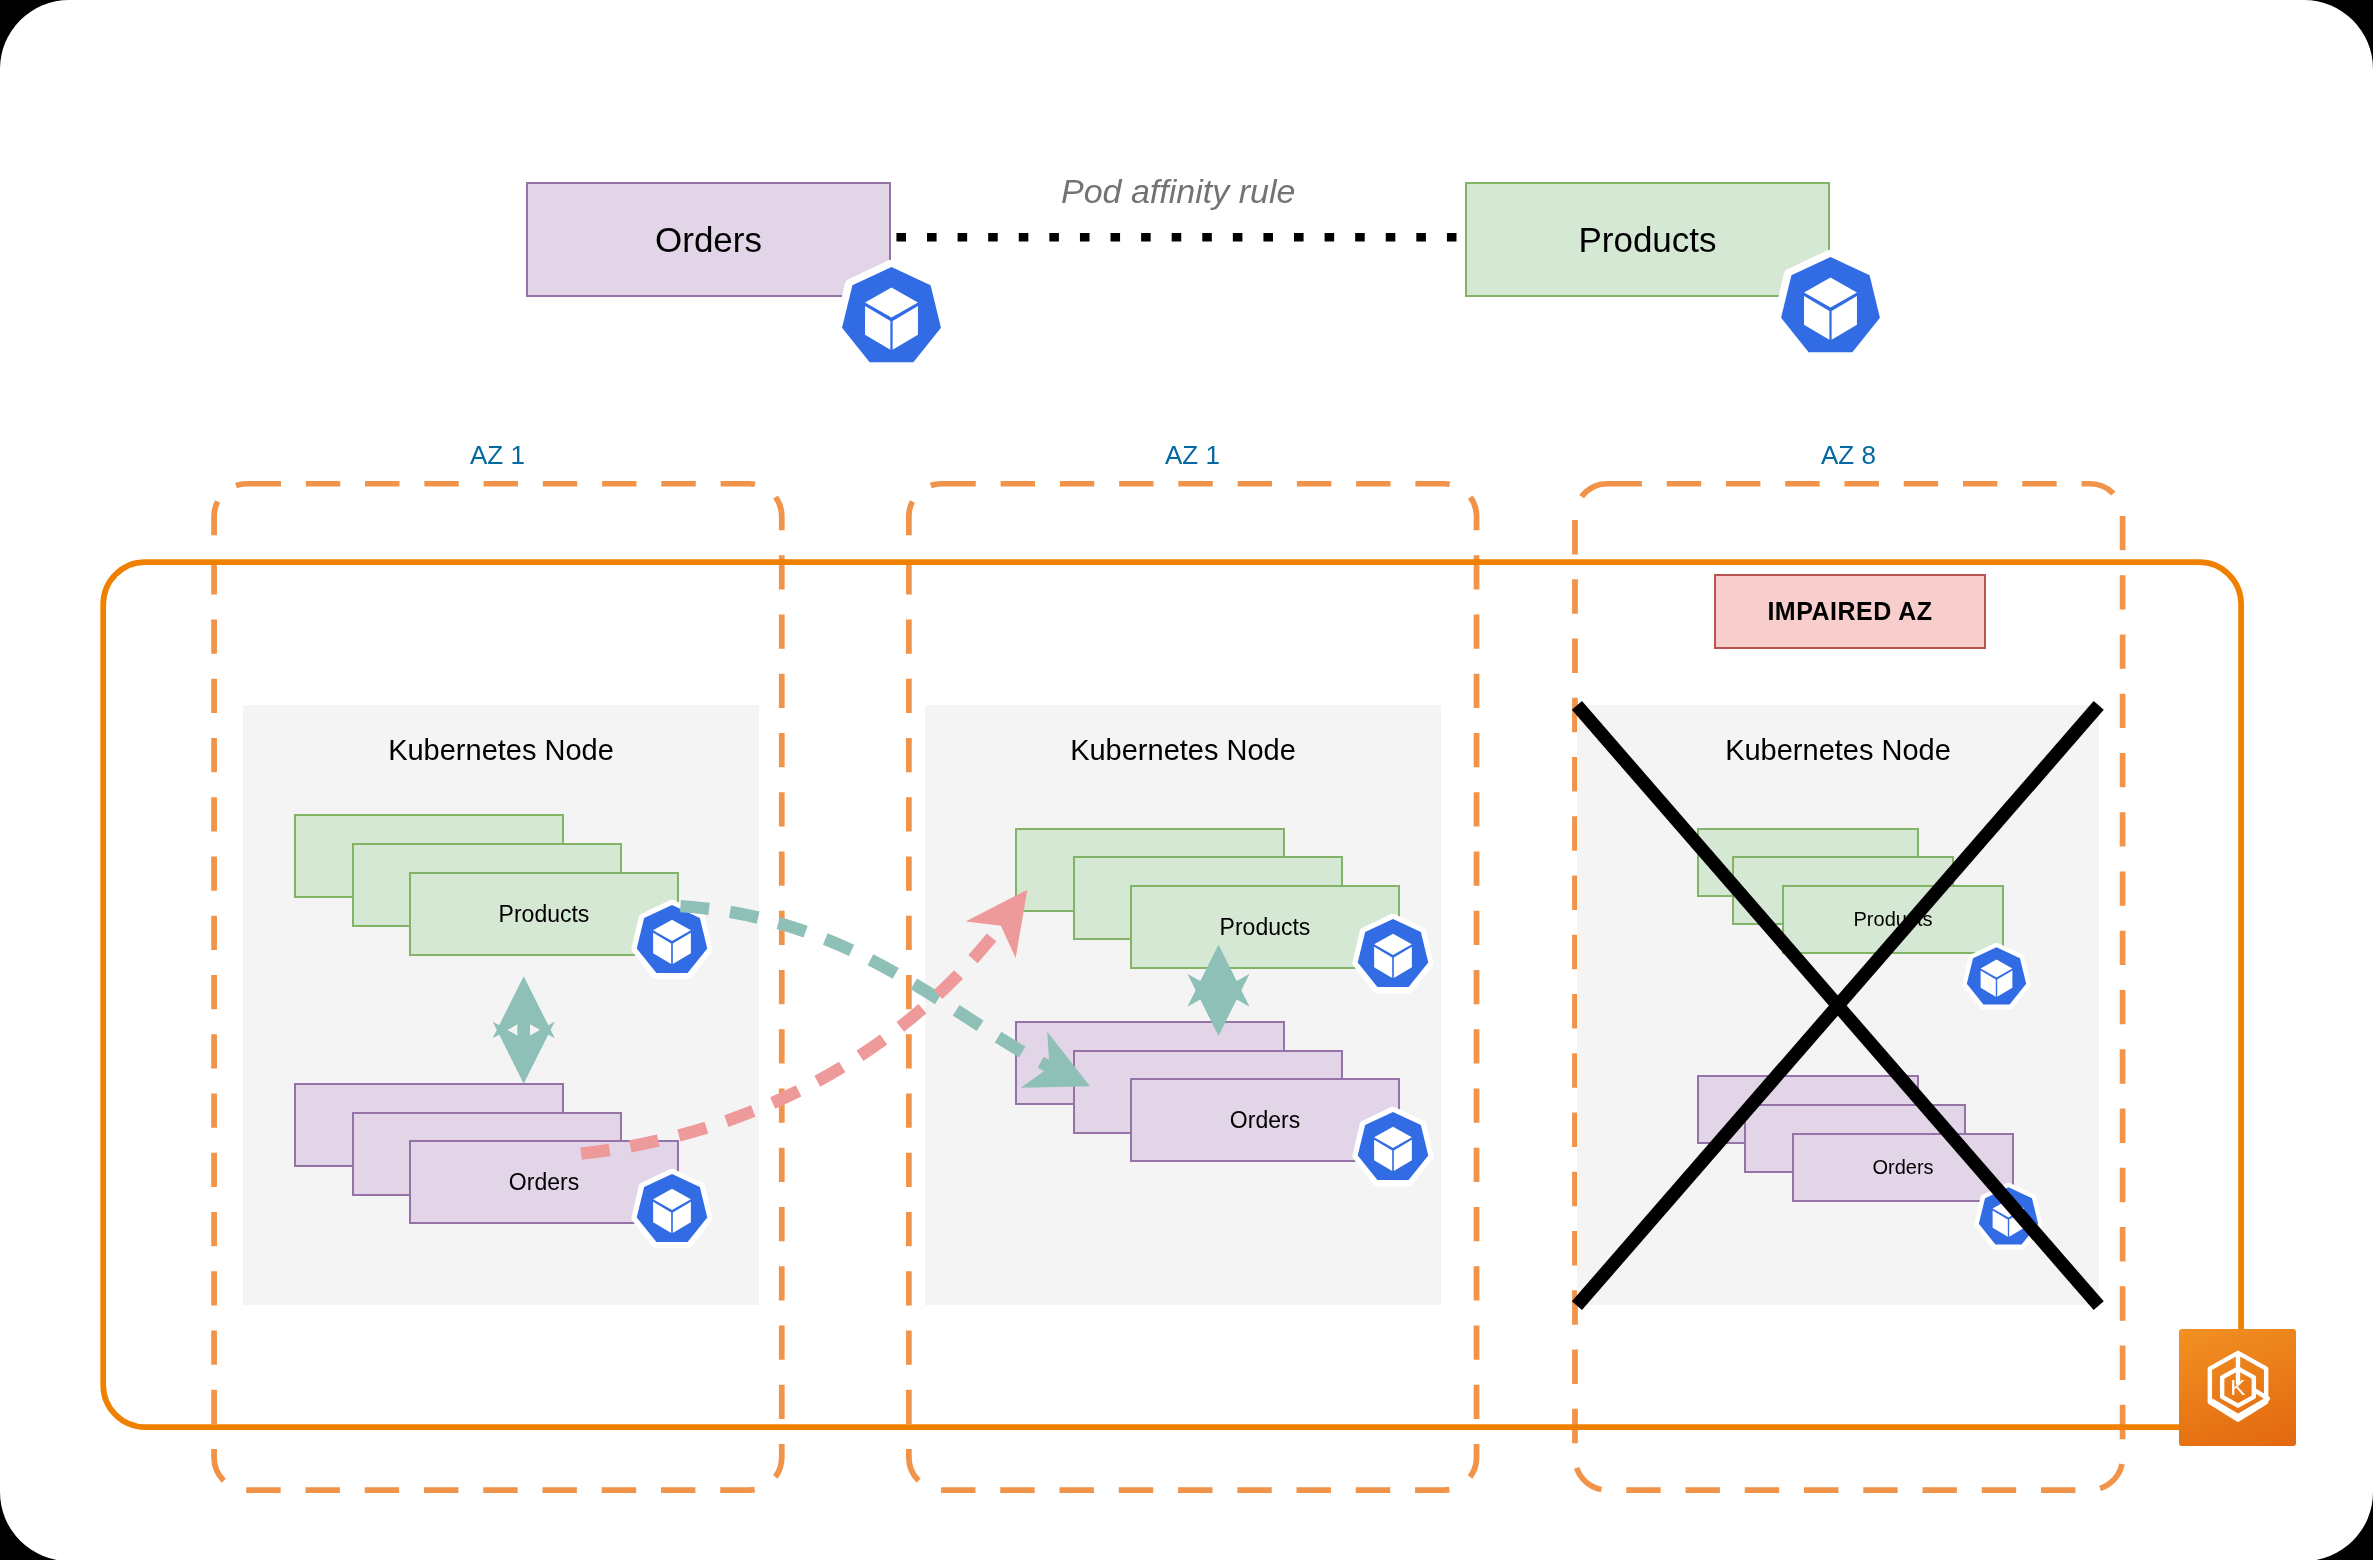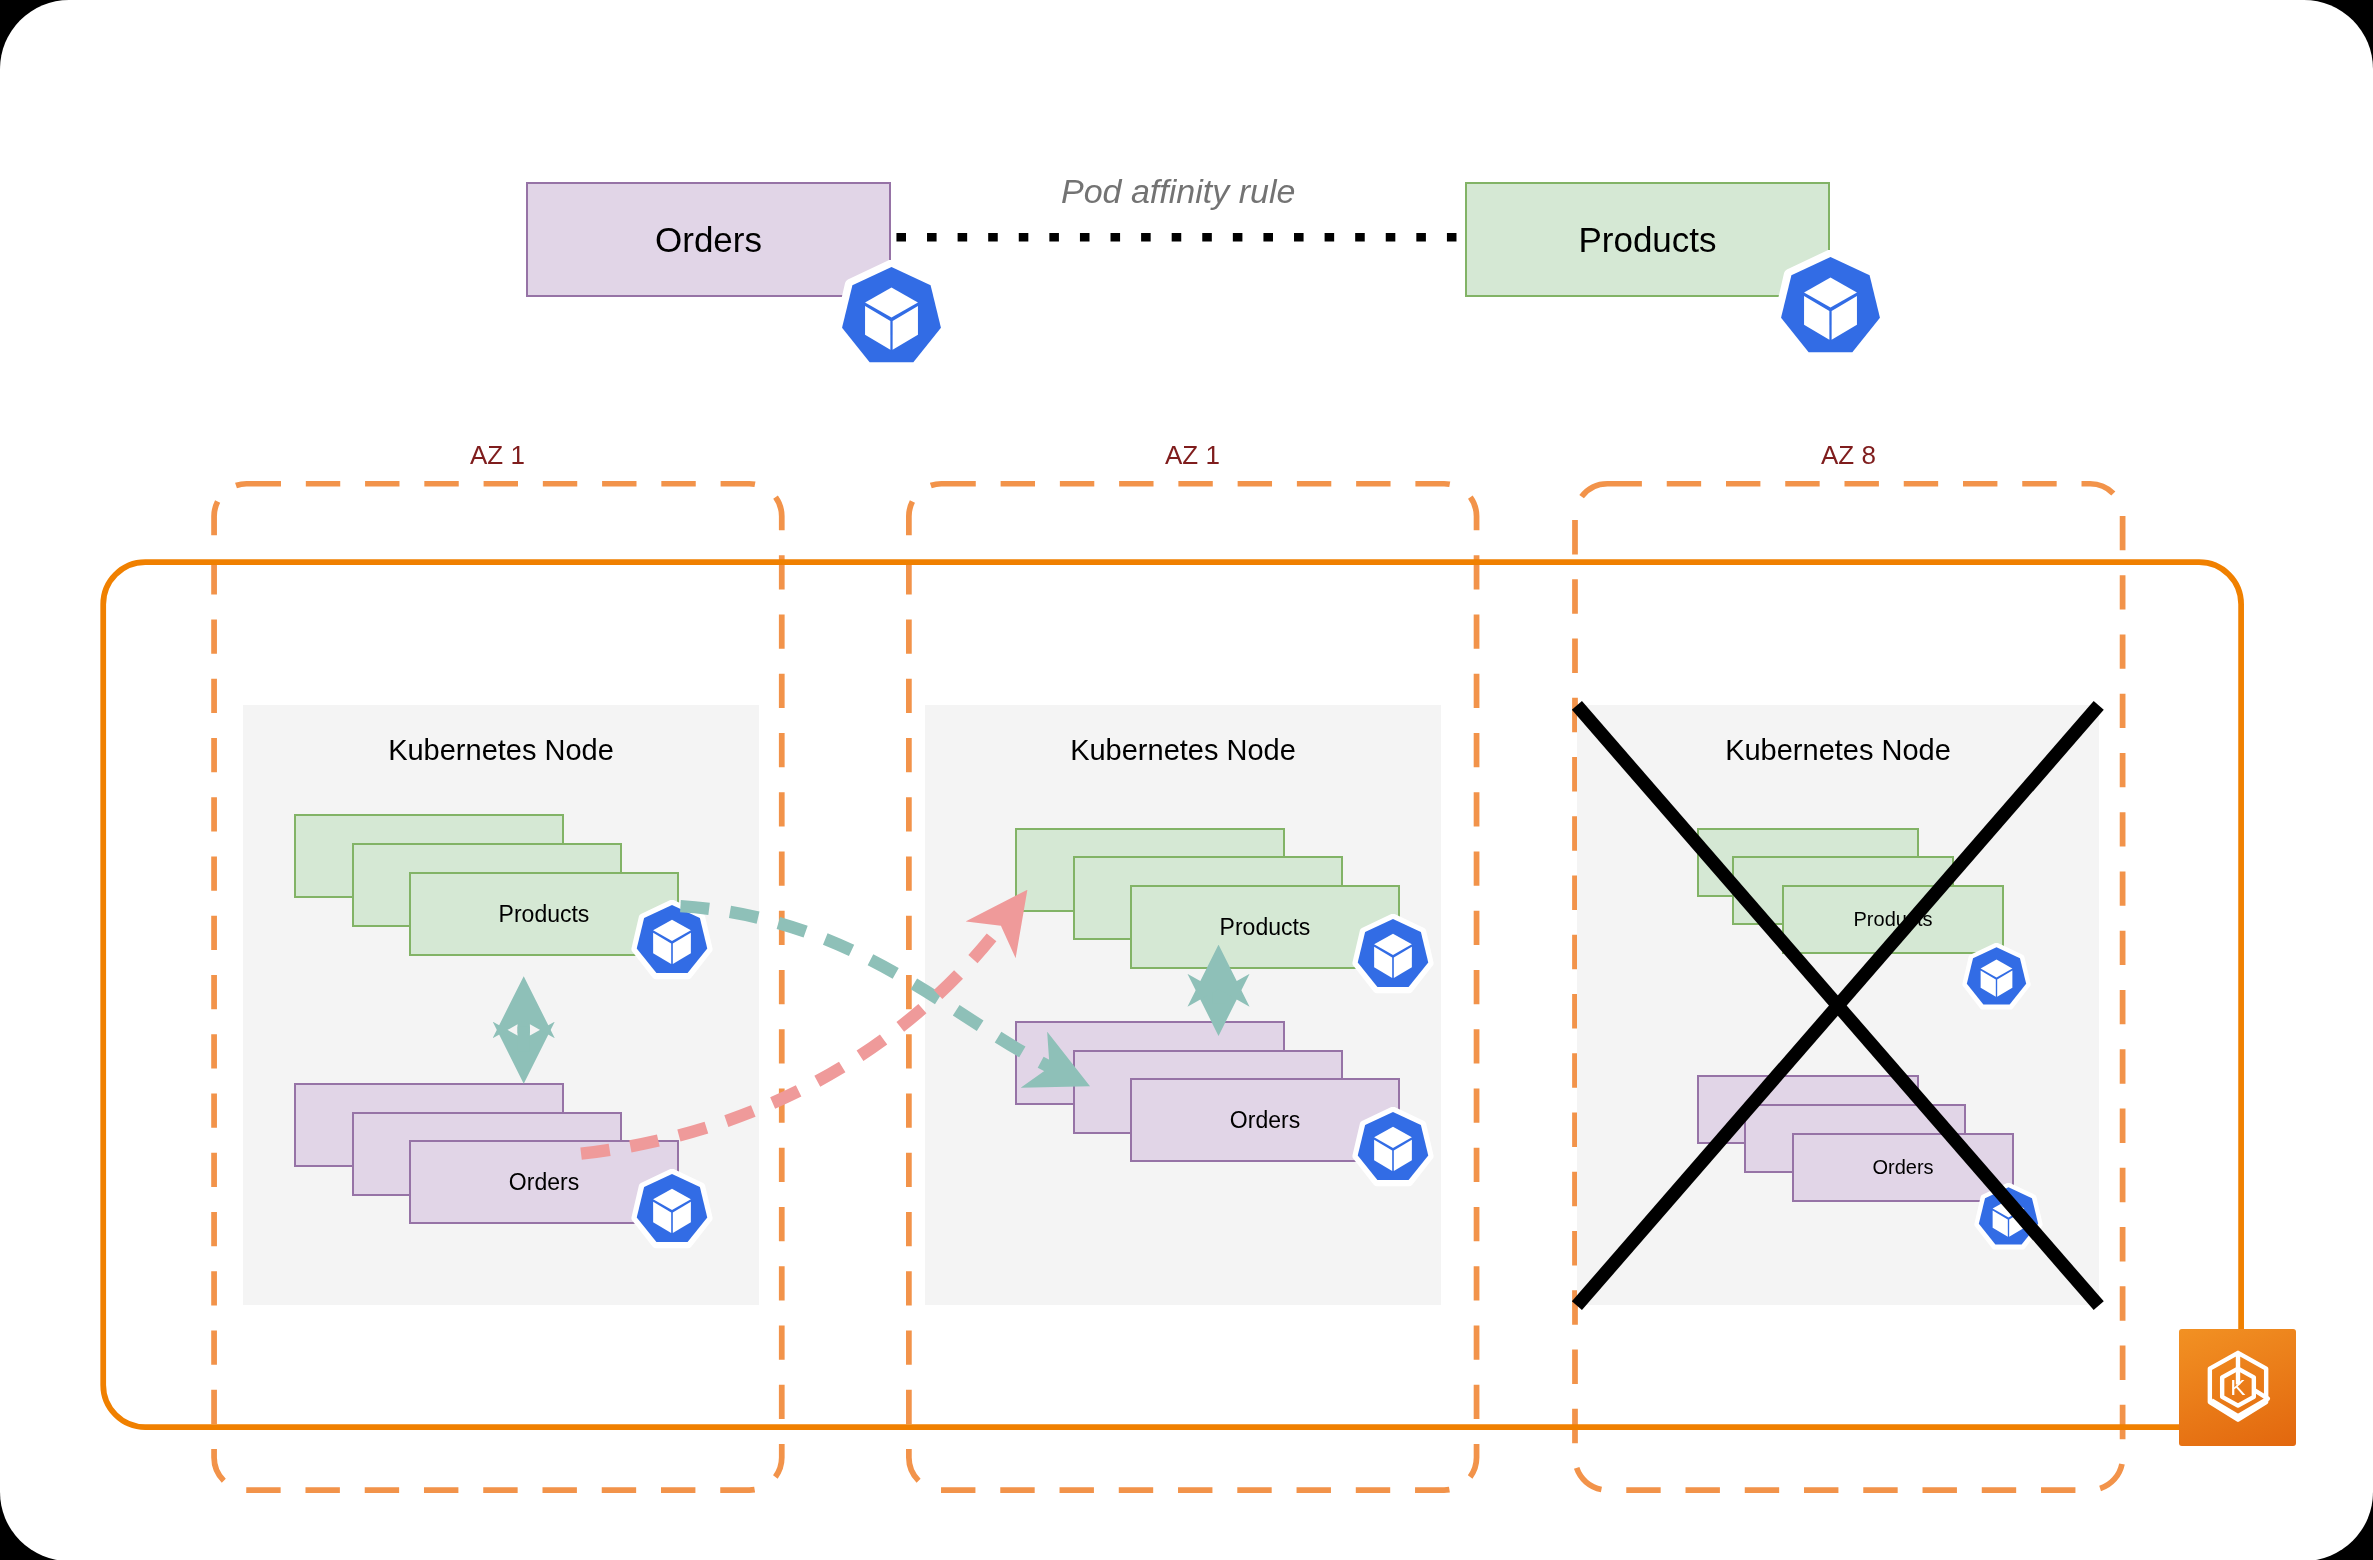--- a/index.html
+++ b/index.html
@@ -9,21 +9,21 @@
   #frame{position:absolute;left:0;top:0;width:2373px;height:1561px;
          background:#ffffff;border-radius:69px;overflow:hidden;}
   svg.layer{position:absolute;left:0;top:0;width:2373px;height:1561px;overflow:visible;}
   .svc-box{position:absolute;box-sizing:border-box;display:flex;
            align-items:center;justify-content:center;}
   .svc-orders{background:#e1d5e7;border:2.9px solid #9673a6;}
   .svc-products{background:#d5e8d4;border:2.9px solid #82b366;}
   .svc-label{font-size:35px;color:#000;}
   .affinity-label{position:absolute;font-style:italic;font-size:34px;color:#737373;
                   white-space:nowrap;}
-  .az-label{position:absolute;font-size:26px;color:#7f1d1d;text-align:center;
+  .az-label{position:absolute;font-size:26px;color:#0369a1;text-align:center;
             white-space:nowrap;}
   .node-box{position:absolute;background:#f4f4f4;}
   .node-title{position:absolute;font-size:29px;color:#000;text-align:center;
               white-space:nowrap;}
   .pod{position:absolute;box-sizing:border-box;}
   .pod.green{background:#d5e8d4;border:2.9px solid #82b366;}
   .pod.purple{background:#e1d5e7;border:2.9px solid #9673a6;}
   .pod-label{position:absolute;display:flex;align-items:center;
              justify-content:center;font-size:23px;color:#000;white-space:nowrap;}
   .k8s{position:absolute;}
@@ -130,20 +130,21 @@
     <div class="pod purple" style="left:1130px;top:1078px;width:270px;height:84px;"></div>
     <div class="pod-label" style="left:1130px;top:1078px;width:270px;height:84px;">Orders</div>
     <svg class="k8s" style="left:1352px;top:1107px;" width="82" height="82" viewBox="0 0 100 100">
       <path d="M50 4 L86 21 L95 60 L70 92 L30 92 L5 60 L14 21 Z" fill="#ffffff" stroke="#ffffff" stroke-width="9" stroke-linejoin="round"></path>
       <path d="M50 6 L84 22 L93 59 L69 89 L31 89 L7 59 L16 22 Z" fill="#326ce5"></path>
       <path d="M50 24 L73 37 L50 50 L27 37 Z" fill="#ffffff"></path>
       <path d="M27 40 L49 53 L49 78 L27 65 Z" fill="#ffffff"></path>
       <path d="M51 53 L73 40 L73 65 L51 78 Z" fill="#ffffff"></path>
     </svg>
 
+    <div class="impaired" style="left:1714px;top:574px;width:272px;height:75px;">IMPAIRED AZ</div>
 
     <div class="node-box" style="left:1577px;top:705px;width:522px;height:600px;"></div>
     <div class="node-title" style="left:1577px;top:734px;width:522px;">Kubernetes Node</div>
 
     <div class="pod green" style="left:1697px;top:828px;width:222px;height:69px;"></div>
     <div class="pod green" style="left:1732px;top:856px;width:222px;height:69px;"></div>
     <div class="pod green" style="left:1782px;top:885px;width:222px;height:69px;"></div>
     <div class="pod-label" style="left:1782px;top:885px;width:222px;height:69px;font-size:20px;">Products</div>
     <svg class="k8s" style="left:1962px;top:943px;" width="69" height="69" viewBox="0 0 100 100">
       <path d="M50 4 L86 21 L95 60 L70 92 L30 92 L5 60 L14 21 Z" fill="#ffffff" stroke="#ffffff" stroke-width="9" stroke-linejoin="round"></path>

